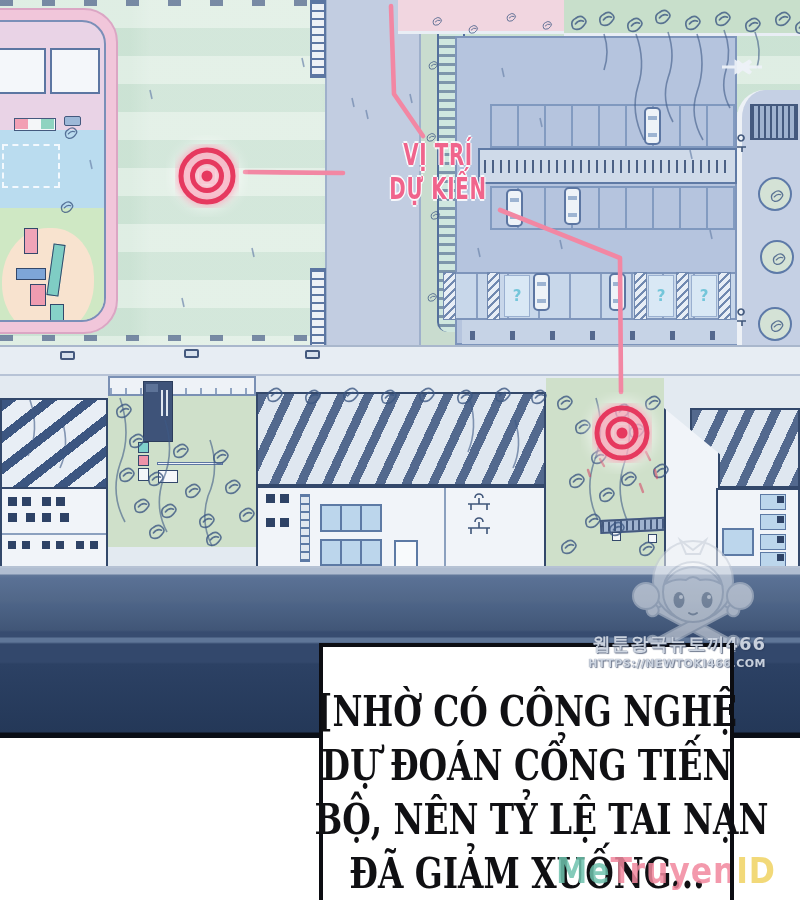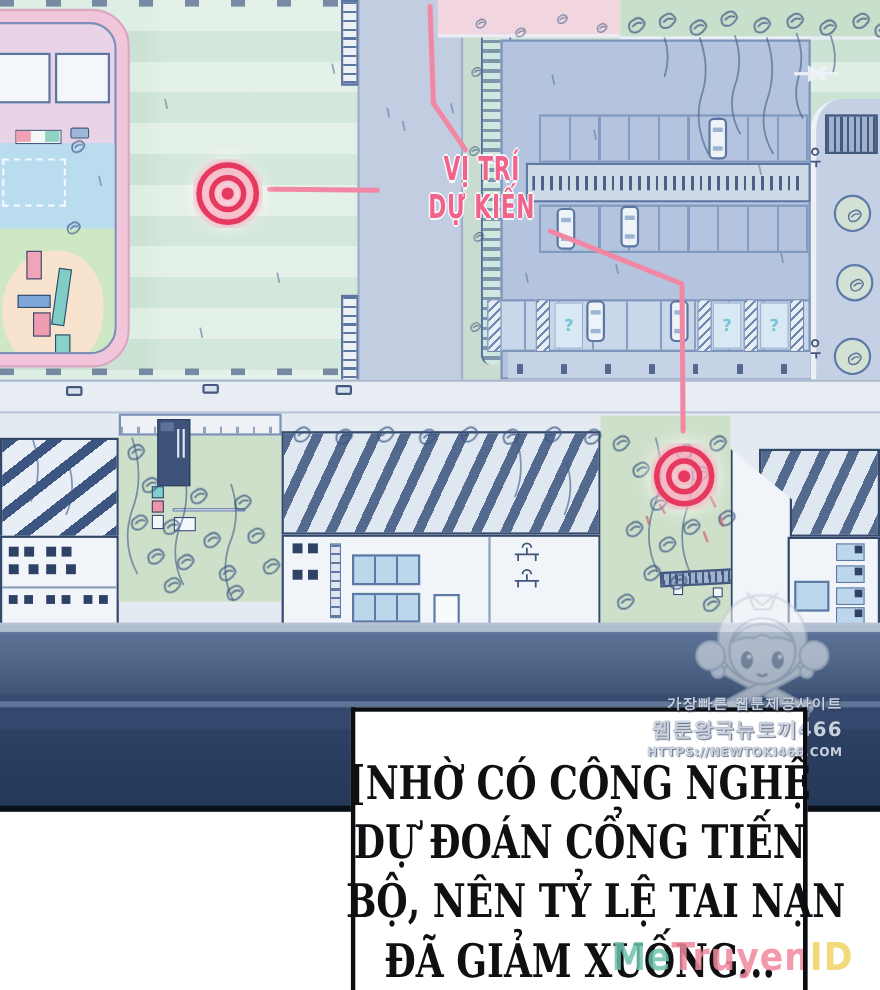--- a/index.html
+++ b/index.html
@@ -476,21 +476,20 @@
       <path d="M49 50 Q57 34 77 33 Q97 34 105 50 Q95 44 84 46 Q77 40 70 46 Q59 44 49 50 Z" fill="#e9edf2"></path>
     </g>
     <ellipse cx="63" cy="66" rx="5.5" ry="8" fill="#8f9aa8"></ellipse>
     <ellipse cx="91" cy="66" rx="5.5" ry="8" fill="#8f9aa8"></ellipse>
     <circle cx="65" cy="63" r="2" fill="#ffffff"></circle>
       <circle cx="93" cy="63" r="2" fill="#ffffff"></circle>
     <path d="M73 79 Q77 82 81 79" stroke="#8f9aa8" stroke-width="2" fill="none" stroke-linecap="round"></path>
   </svg>
 
   <div id="wm-korean" class="abs">
-    <div class="k1">가장빠른 웹툰제공사이트</div>
     <div class="k2">웹툰왕국뉴토끼466</div>
     <div class="k3">HTTPS://NEWTOKI466.COM</div>
   </div>
 
   <div id="caption-box" class="abs">
     <div id="caption-text" class="abs">
       <div>[NHỜ CÓ CÔNG NGHỆ</div>
       <div>DỰ ĐOÁN CỔNG TIẾN</div>
       <div>BỘ, NÊN TỶ LỆ TAI NẠN</div>
       <div>ĐÃ GIẢM XUỐNG...</div>

